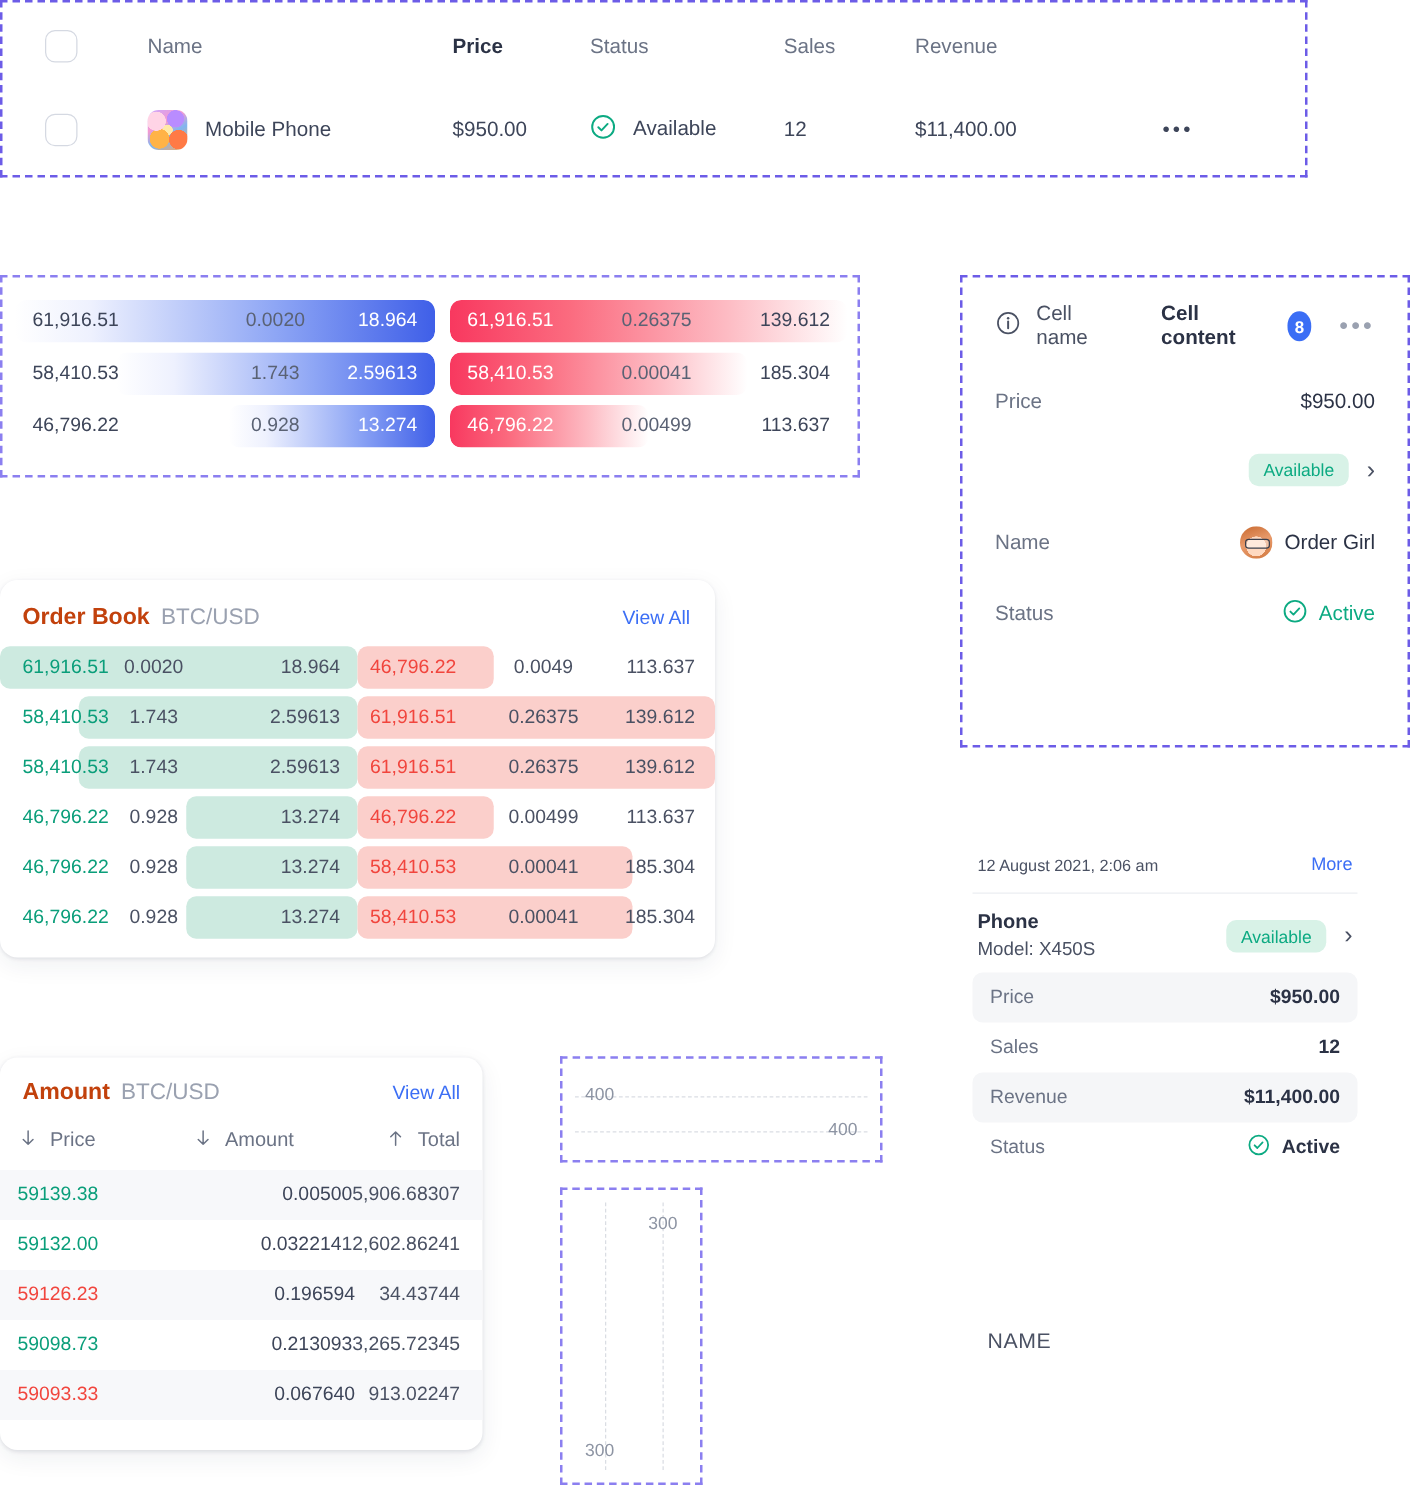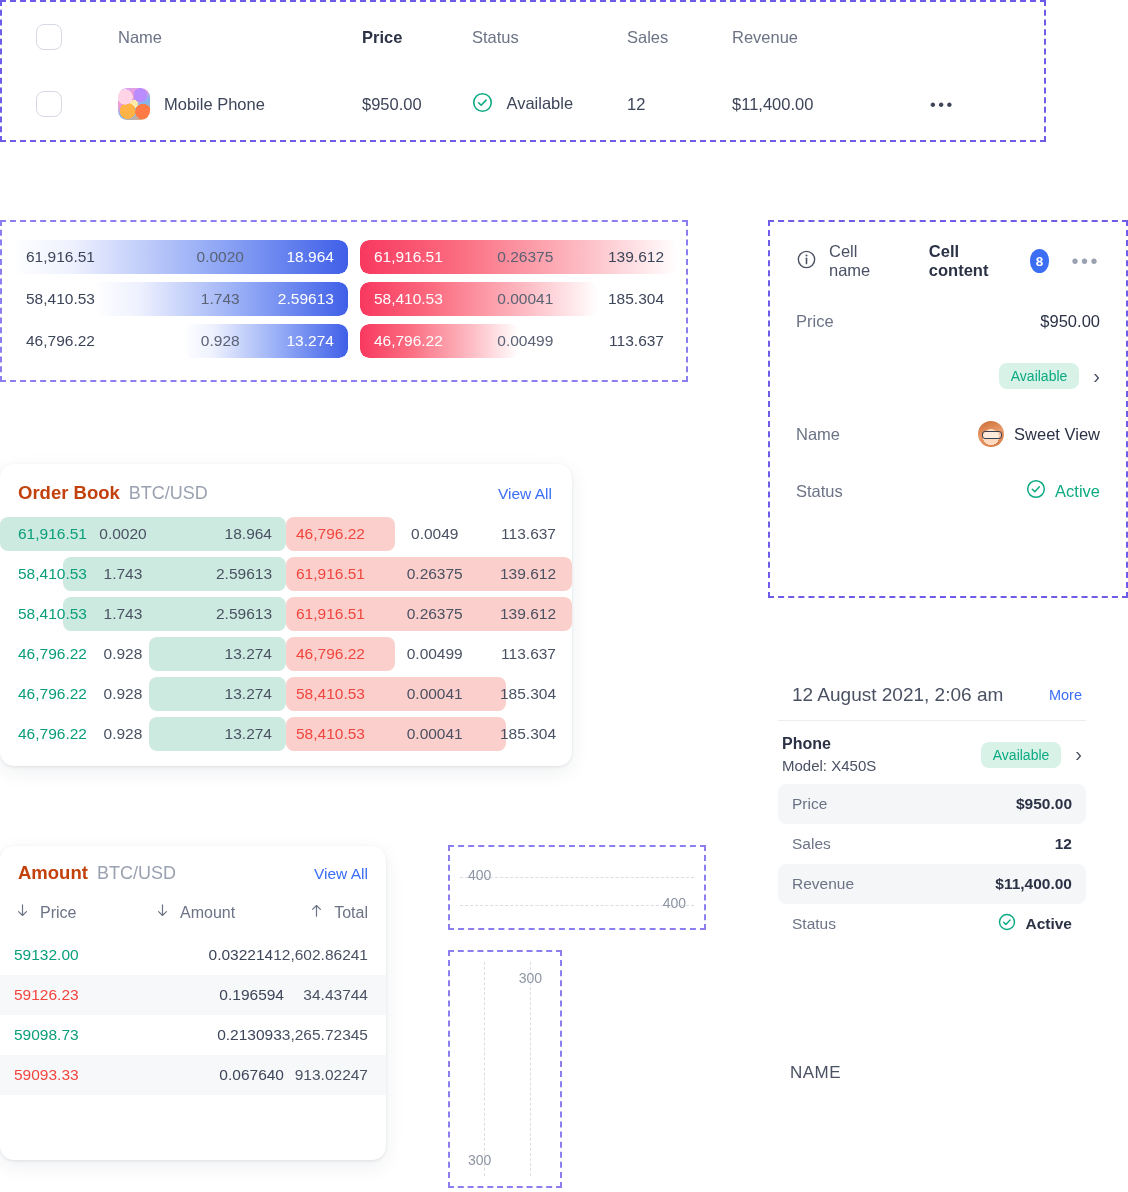--- a/index.html
+++ b/index.html
@@ -160,21 +160,21 @@
     border:1.6px solid #3a3f4c; border-radius:3px; background:rgba(255,255,255,.45);
   }
   .dot-blue { width:11px; height:11px; border-radius:50%; background:#4c74f2; margin-right:11px;}
 
   
   #phone-card {
     position:absolute; left:778px; top:684px; width:308px; height:264px;
   }
   .ph-top { display:flex; align-items:center; padding: 0 4px 14px 4px;
             border-bottom:1px solid #eceef2; }
-  .ph-date { font-size:19px; color:#4a5163;margin-left:10px; }
+  .ph-date { font-size:13px; color:#4a5163; }
   .ph-more { margin-left:auto; color:#3b6ef5; font-size:14.5px; }
   .ph-title-row { display:flex; align-items:center; padding: 14px 4px 6px 4px; }
   .ph-name { font-weight:bold; font-size:16px; color:#2b3245; }
   .ph-model { font-size:15px; color:#4a5163; margin-top:4px; }
   .ph-kv { display:flex; align-items:center; height:40px; padding:0 14px; font-size:15.5px; border-radius:8px;}
   .ph-kv.shade { background:#f5f6f8; }
   .ph-k { color:#6b7385; }
   .ph-v { margin-left:auto; color:#2b3245; font-weight:bold; }
 
   #name-label {
@@ -388,20 +388,25 @@
       <div class="th th-total">
         <span>
           <svg width="17" height="17" viewBox="0 0 24 24" fill="none">
               <path d="M12 20V5m0 0L6.5 10.5M12 5l5.5 5.5" stroke="#6b7385" stroke-width="1.7" stroke-linecap="round" stroke-linejoin="round"></path>
             </svg>
         </span>
         <span>Total</span>
       </div>
     </div>
     <div id="tr-rows">
+        <div class="tr-row alt">
+          <span class="td-price up">59139.38</span>
+          <span class="td-amount">0.00500</span>
+          <span class="td-total">5,906.68307</span>
+        </div>
         <div class="tr-row">
           <span class="td-price up">59132.00</span>
           <span class="td-amount">0.032214</span>
           <span class="td-total">12,602.86241</span>
         </div>
         <div class="tr-row alt">
           <span class="td-price down">59126.23</span>
           <span class="td-amount">0.196594</span>
           <span class="td-total">34.43744</span>
         </div>
@@ -455,21 +460,21 @@
 
       <div class="cc-row">
         <span class="pill" style="margin-left:auto;">Available</span>
         <span class="chev">›</span>
       </div>
 
       <div class="cc-row">
         <span class="cc-k">Name</span>
         <span class="cc-v" style="display:flex; align-items:center;">
           <span class="avatar"></span>
-          <span>Sweet View</span>
+          <span>Order Girl</span>
         </span>
       </div>
 
       <div class="cc-row">
         <span class="cc-k">Status</span>
         <span class="cc-v" style="display:flex; align-items:center;">
           <span class="ok-ico">
             <svg width="20" height="20" viewBox="0 0 24 24" fill="none">
               <circle cx="12" cy="12" r="10" stroke="#0caa82" stroke-width="1.8"></circle>
               <path d="M7.6 12.3l2.9 2.9 5.6-5.9" stroke="#0caa82" stroke-width="1.8" stroke-linecap="round" stroke-linejoin="round"></path>

